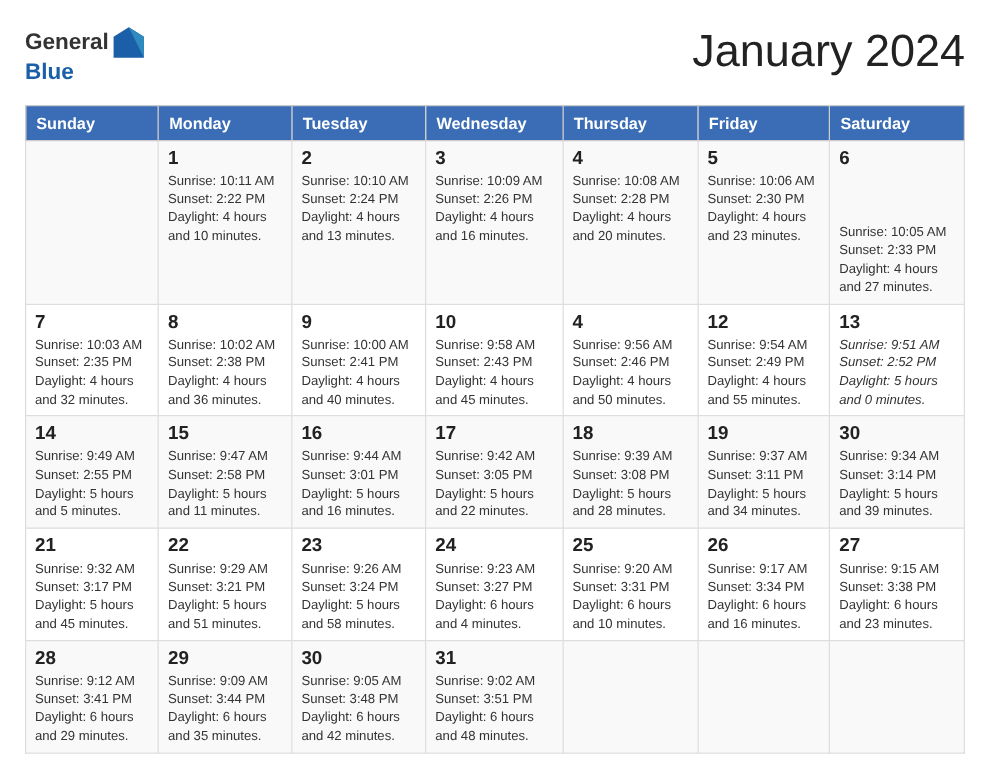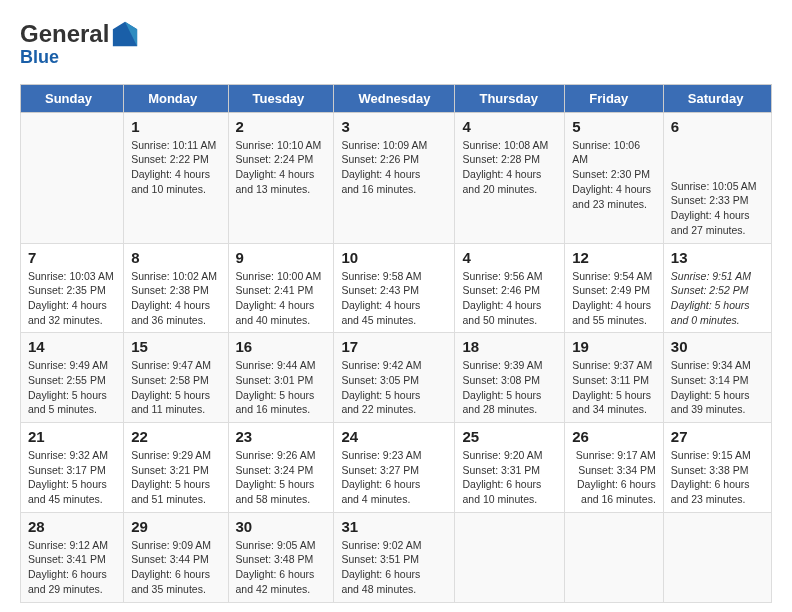--- a/index.html
+++ b/index.html
@@ -19,21 +19,21 @@
     .logo {
       display: flex;
       align-items: center;
     }
     .logo-text {
       display: flex;
       flex-direction: column;
       line-height: 1.1;
     }
     .logo-general {
-      font-size: 24px;
+      font-size: 18px;
       font-weight: bold;
       color: #333;
     }
     .logo-blue {
       font-size: 18px;
       font-weight: bold;
       color: #1a5fa8;
     }
     .logo-icon {
       width: 28px;
@@ -54,21 +54,21 @@
     }
     table {
       width: 100%;
       border-collapse: collapse;
     }
     thead tr th {
       background-color: #3a6db5;
       color: #fff;
       font-size: 13px;
       font-weight: bold;
-      padding: 6px 24px;
+      padding: 6px 8px;
       text-align: left;
       border: 1px solid #ccc;
     }
     tbody tr td {
       vertical-align: top;
       border: 1px solid #ddd;
       padding: 5px 7px;
       min-height: 80px;
       font-size: 11px;
       color: #333;
@@ -106,20 +106,21 @@
         <span class="logo-general">General</span>
         <svg class="logo-icon" viewBox="0 0 30 30" xmlns="http://www.w3.org/2000/svg">
           <polygon points="2,28 28,28 28,10 15,2 2,10" fill="#1a5fa8"></polygon>
           <polygon points="15,2 28,10 28,28" fill="#2e8bc0"></polygon>
         </svg>
       </div>
       <span class="logo-blue">Blue</span>
     </div>
   </div>
   <div class="title-block">
+    <div class="month-title">January 2024</div>
   </div>
 </div>
 
 <table>
   <thead>
     <tr>
     <th>Sunday</th>
         <th>Monday</th>
         <th>Tuesday</th>
         <th>Wednesday</th>
@@ -307,21 +308,21 @@
         </td>
         <td>
           <span class="day-number">25</span>
           <div class="day-info" style="white-space: pre-line;">Sunrise: 9:20 AM
 Sunset: 3:31 PM
 Daylight: 6 hours
 and 10 minutes.</div>
         </td>
         <td>
           <span class="day-number">26</span>
-          <div class="day-info" style="white-space: pre-line; text-align: right;">Sunrise: 9:17 AM
+          <div class="day-info" style="white-space: pre-line;">Sunrise: 9:17 AM
 Sunset: 3:34 PM
 Daylight: 6 hours
 and 16 minutes.</div>
         </td>
         <td>
           <span class="day-number">27</span>
           <div class="day-info" style="white-space: pre-line;">Sunrise: 9:15 AM
 Sunset: 3:38 PM
 Daylight: 6 hours
 and 23 minutes.</div>

